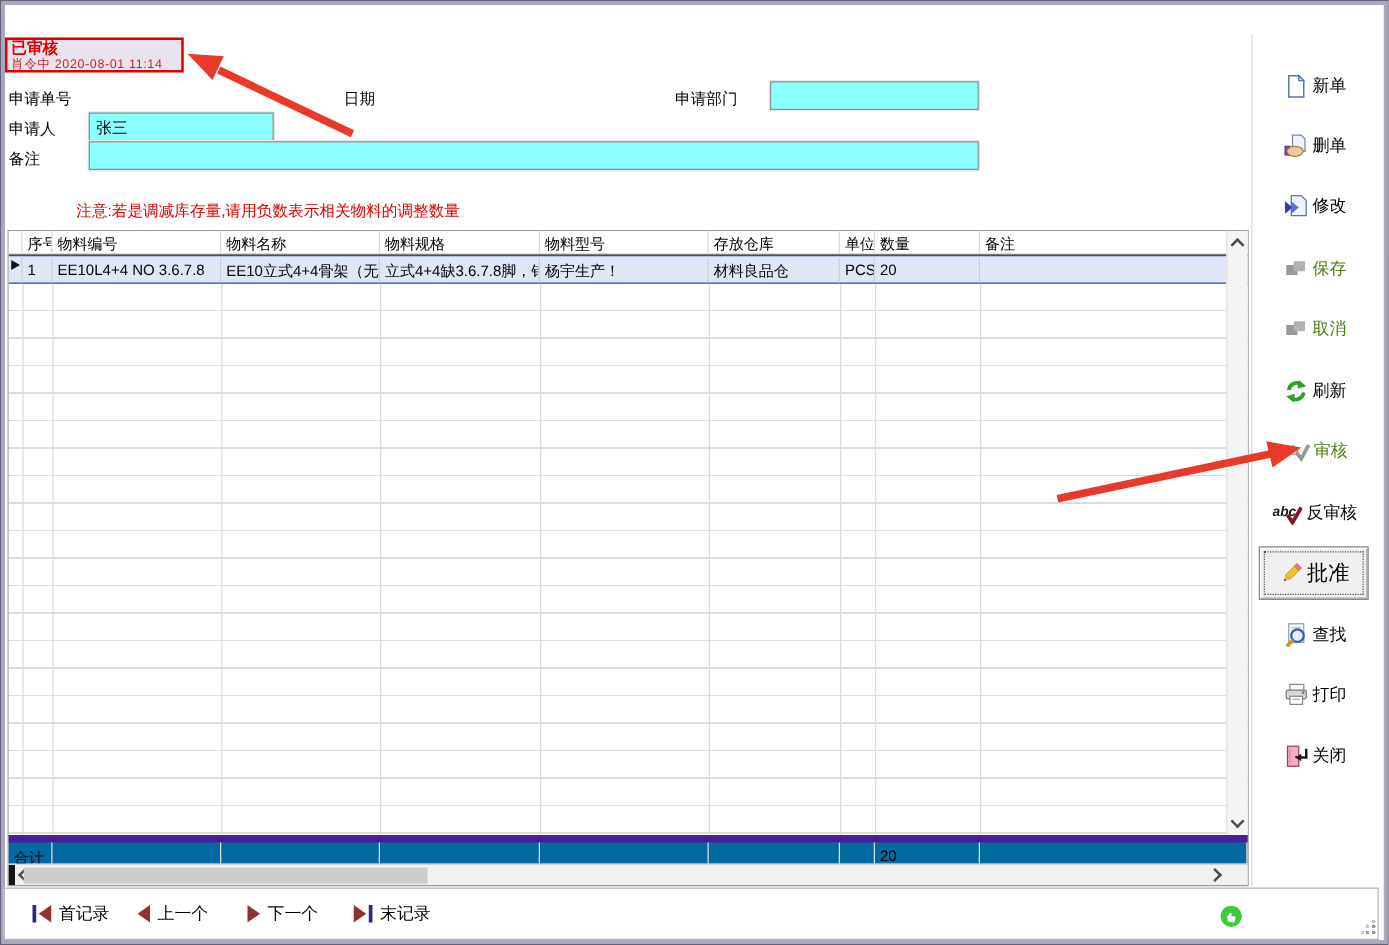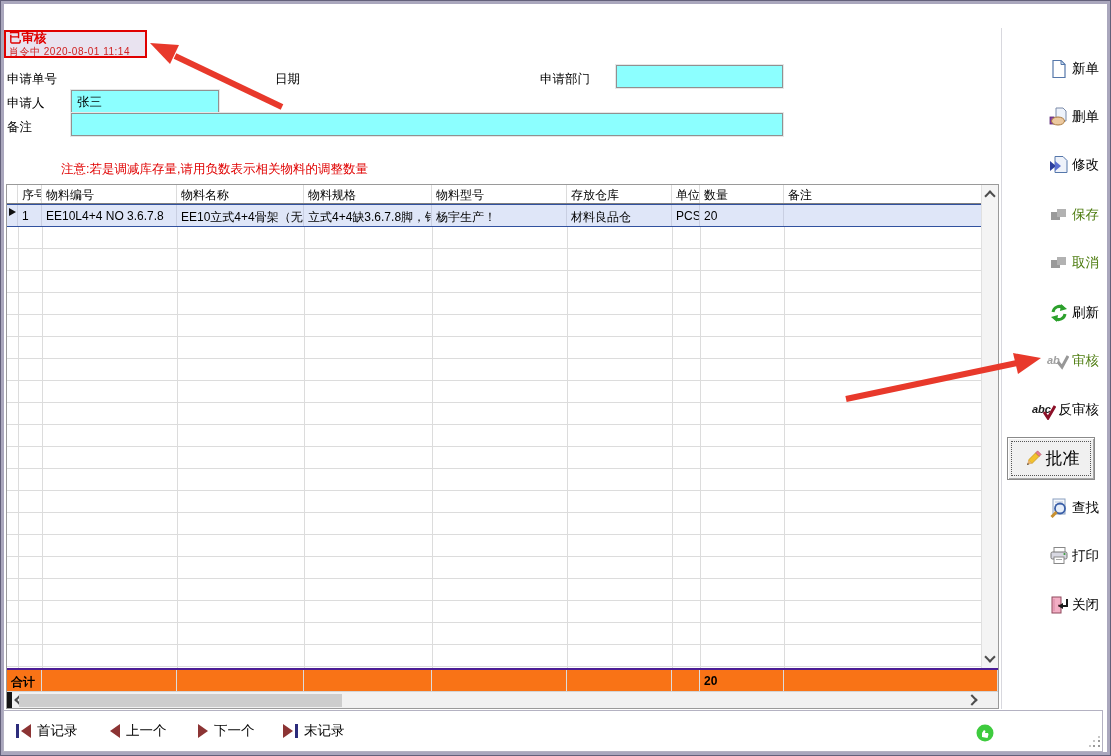--- a/index.html
+++ b/index.html
@@ -43,40 +43,40 @@
   .hcell { padding:2px 0 0 4px; border-right:1px solid #dcdcdc; overflow:hidden; white-space:nowrap; height:100%; }
   .row1 { height:23px; display:flex; background:#dfe6f8; border-top:1px solid #31519F;
           border-bottom:1px solid #31519F; z-index:2; }
   .rcell { padding:4px 0 0 4px; border-right:1px solid #c9cfe2; overflow:hidden; white-space:nowrap; height:100%; }
   .w-mk{width:11px;} .w0{width:24px;} .w1{width:135px;} .w2{width:127px;} .w3{width:128px;}
   .w4{width:135px;} .w5{width:105px;} .w6{width:28px;} .w7{width:84px;} .w8{flex:1; border-right:none;}
   .marker { width:0; height:0; border:4px solid transparent; border-left:7px solid #111; margin:3px 0 0 2px; }
   .gfill { flex:1; position:relative; z-index:0;
     background:repeating-linear-gradient(180deg,#ffffff 0px,#ffffff 21px,#dcdcdc 21px,#dcdcdc 22px); }
   .vline { position:absolute; top:42px; bottom:40px; width:1px; background:#dcdcdc; z-index:1; }
-  .gtotal { height:23px; display:flex; border-top:2px solid #4c1d95; background:#f97316; z-index:2;font-weight:bold; }
+  .gtotal { height:23px; display:flex; border-top:6px solid #4c1d95; background:#0369a1; z-index:2; }
   .tcell { padding:4px 0 0 4px; border-right:1px solid #dcdcdc; overflow:hidden; white-space:nowrap; height:100%; }
   .tw0{width:35px;}
 
   
   .hscroll { height:17px; background:#f1f1f1; border-top:1px solid #d4d4d4; position:relative; z-index:3; }
   .hthumb { position:absolute; left:12px; top:2px; width:323px; height:13px; background:#cdcdcd; }
   .hs-block { position:absolute; left:0; top:0; width:5px; height:16px; background:#141414; }
   .vscroll { position:absolute; top:0; bottom:40px; right:0; width:17px; background:#f4f4f4;
              border-left:1px solid #e0e0e0; z-index:4; }
   .chev { width:8px; height:8px; border-top:2px solid #4c4c4c; border-right:2px solid #4c4c4c; display:inline-block; }
   .chev-up   { transform:rotate(-45deg); position:absolute; left:4px; top:7px; }
   .chev-down { transform:rotate(135deg); position:absolute; left:4px; bottom:7px; }
   .chev-left { transform:rotate(-135deg); position:absolute; left:9px; top:4px; }
   .chev-right{ transform:rotate(45deg); position:absolute; right:22px; top:4px; }
 
   
   .side-divider { position:absolute; left:1000px; top:27px; bottom:46px; width:1px; background:#d8d8de; }
   .sbtn { position:absolute; left:1004px; width:94px; height:22px; display:flex; align-items:center;
-          justify-content:flex-end; gap:3px; font-size:13.5px; color:#000; cursor:pointer; }
+          justify-content:center; gap:3px; font-size:13.5px; color:#000; cursor:pointer; }
   .sbtn.disabled { color:#4d7c0f; cursor:default; }
   .approve-box { position:absolute; left:1006px; top:436px; width:88px; height:43px;
     background:#f0f0f0; border:1px solid #8a8a8a;
     box-shadow: inset 1px 1px 0 #ffffff, inset -1px -1px 0 #a8a8a8;
     display:flex; align-items:center; justify-content:center; gap:3px; font-size:17px; cursor:pointer; }
   .approve-box .focusring { position:absolute; inset:3px; border:1px dotted #555; pointer-events:none; }
 
   
   .navbar { position:absolute; left:2px; top:709px; width:1100px; height:42px; background:#fff;
             border:1px solid #b4b2c2; }
@@ -292,21 +292,21 @@
       <rect x="3" y="2" width="9" height="16" fill="#f2aec4" stroke="#90485c"></rect>
       <line x1="5" y1="4" x2="5" y2="16" stroke="#d888a4"></line>
       <circle cx="10" cy="10.5" r="0.9" fill="#70303e"></circle>
       <path d="M18 4 v7 h-5" fill="none" stroke="#1a1a1a" stroke-width="2"></path>
       <polygon points="14,8 14,14 9,11" fill="#1a1a1a"></polygon>
     </svg>
     <span>关闭</span>
   </div>
 
   <div class="navbar">
-    <div class="navitem" style="left:12px;">
+    <div class="navitem" style="left:22px;">
       <span class="navicon">
           <span class="nbar"></span>
           <span class="tri-l"></span>
         </span>
       <span>首记录</span>
     </div>
     <div class="navitem" style="left:106px;">
       <span class="navicon">
           <span class="tri-l"></span>
         </span>

